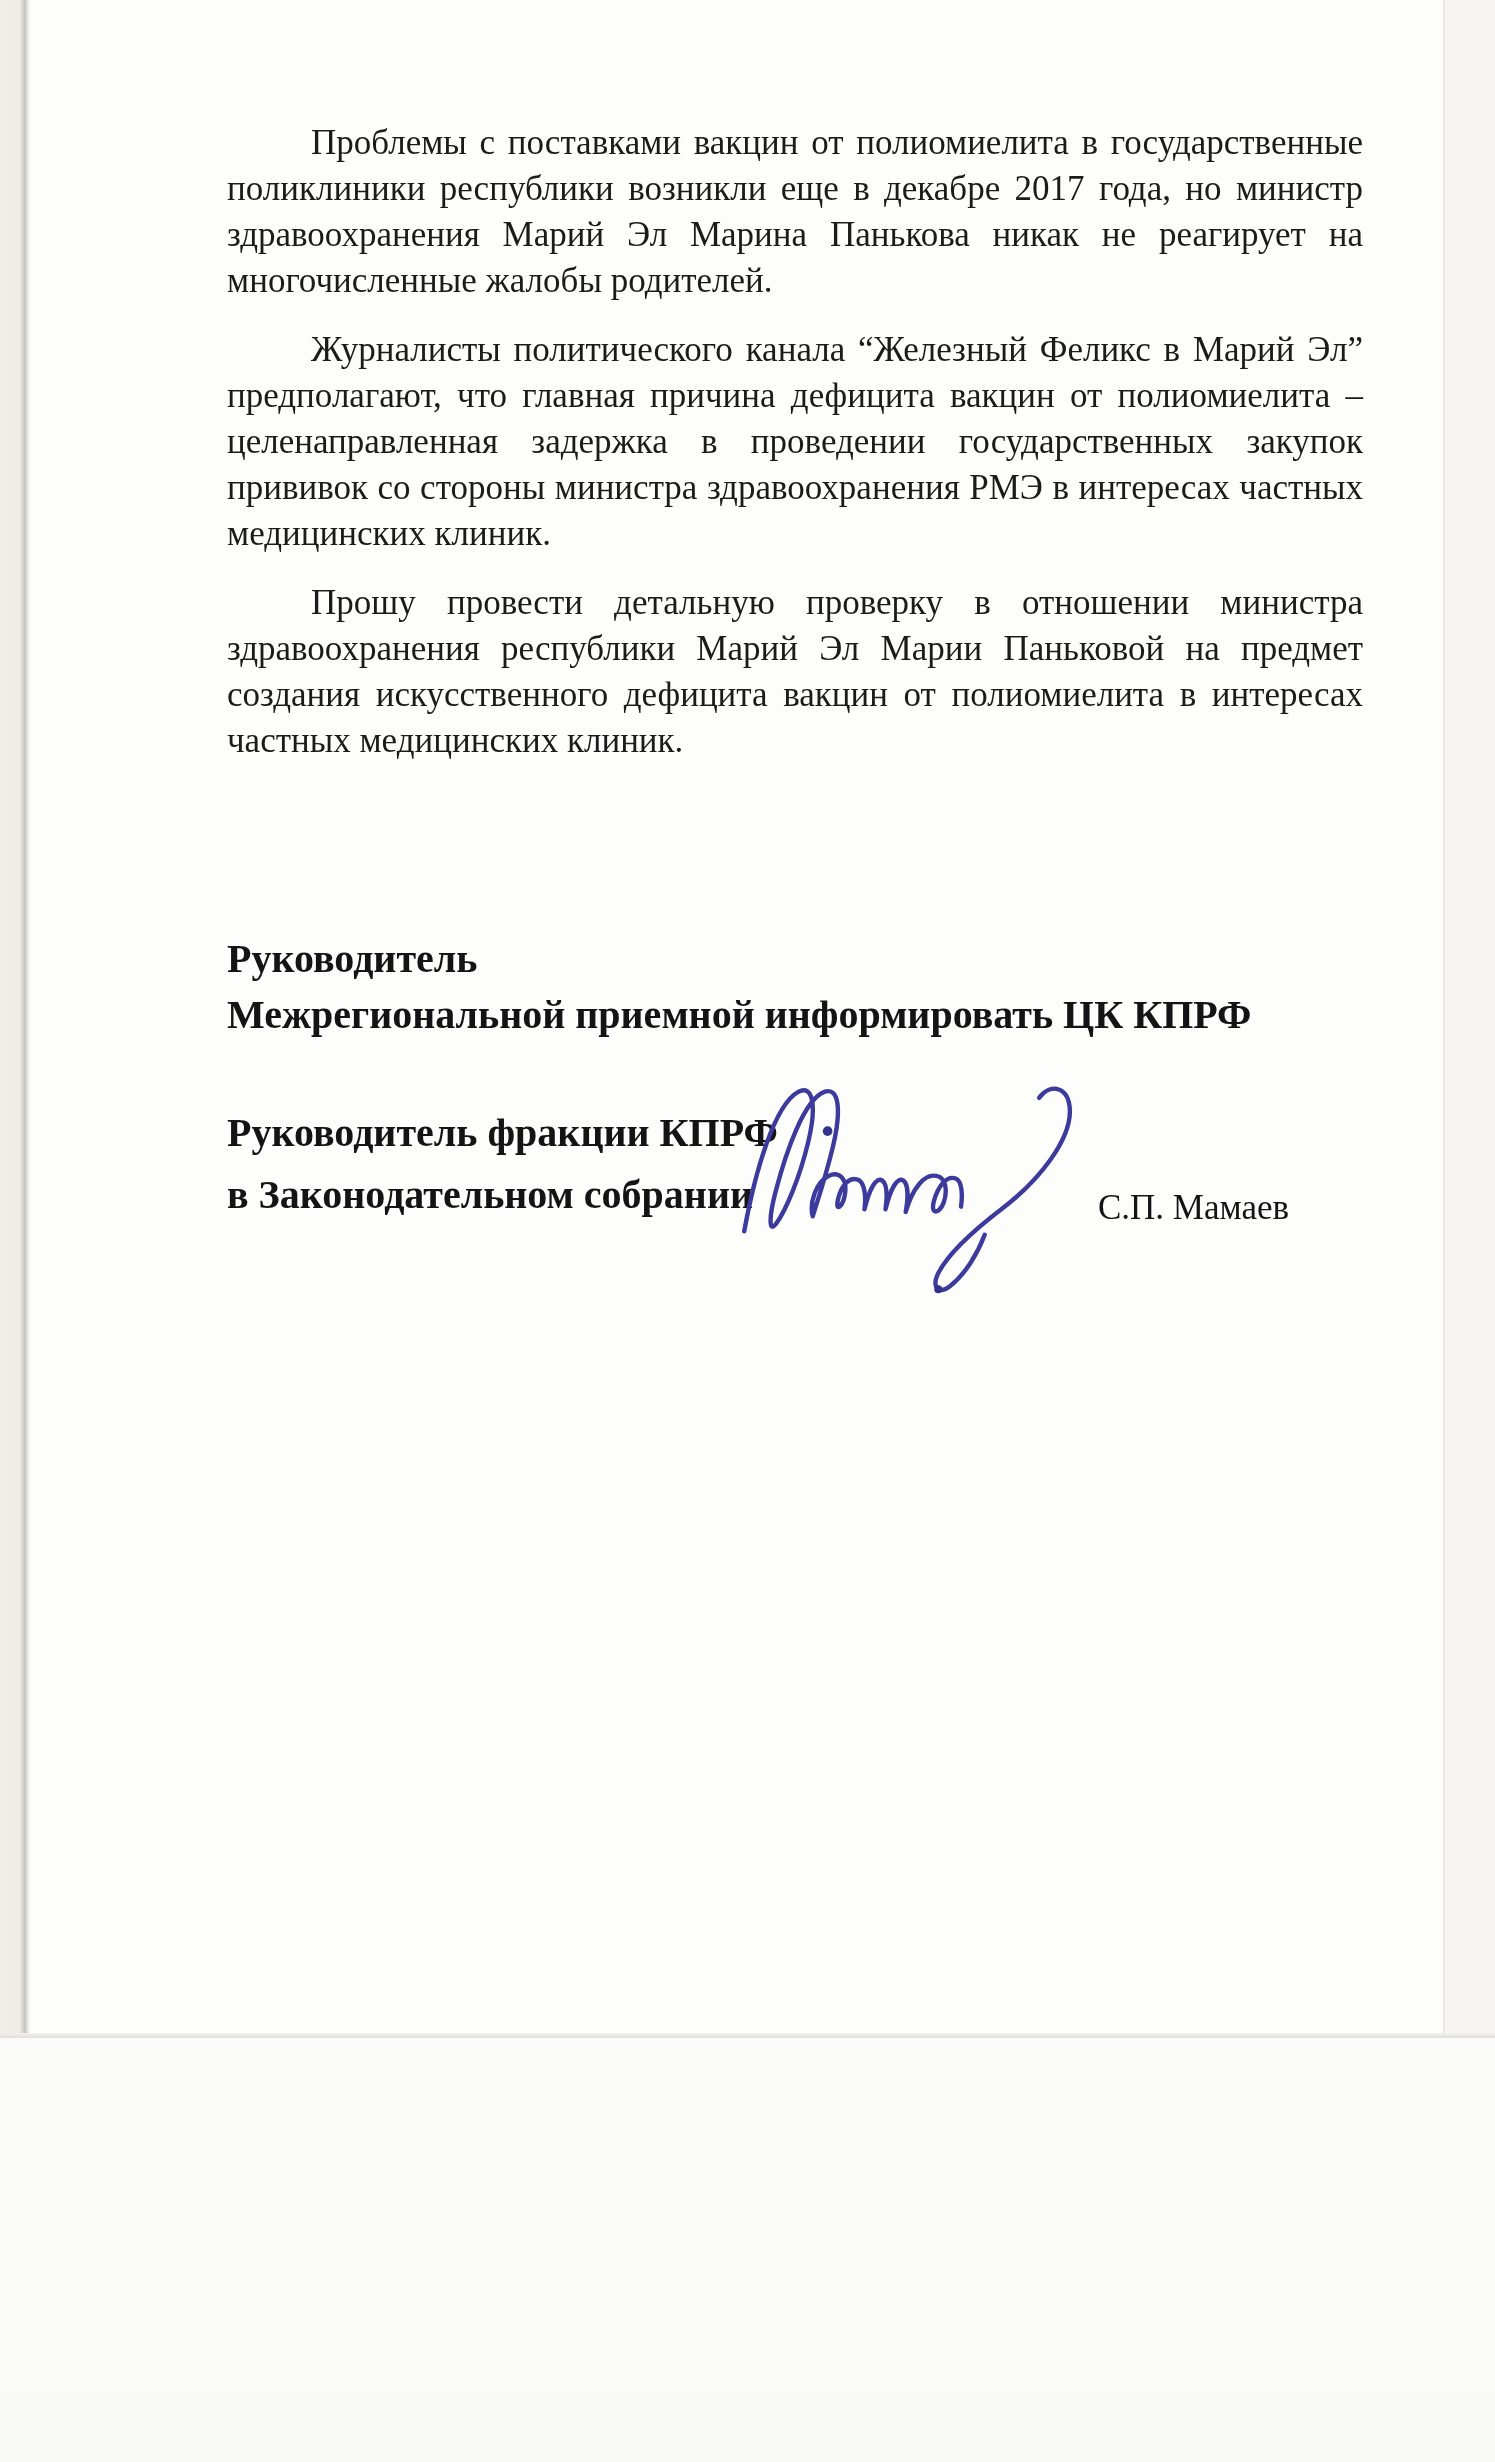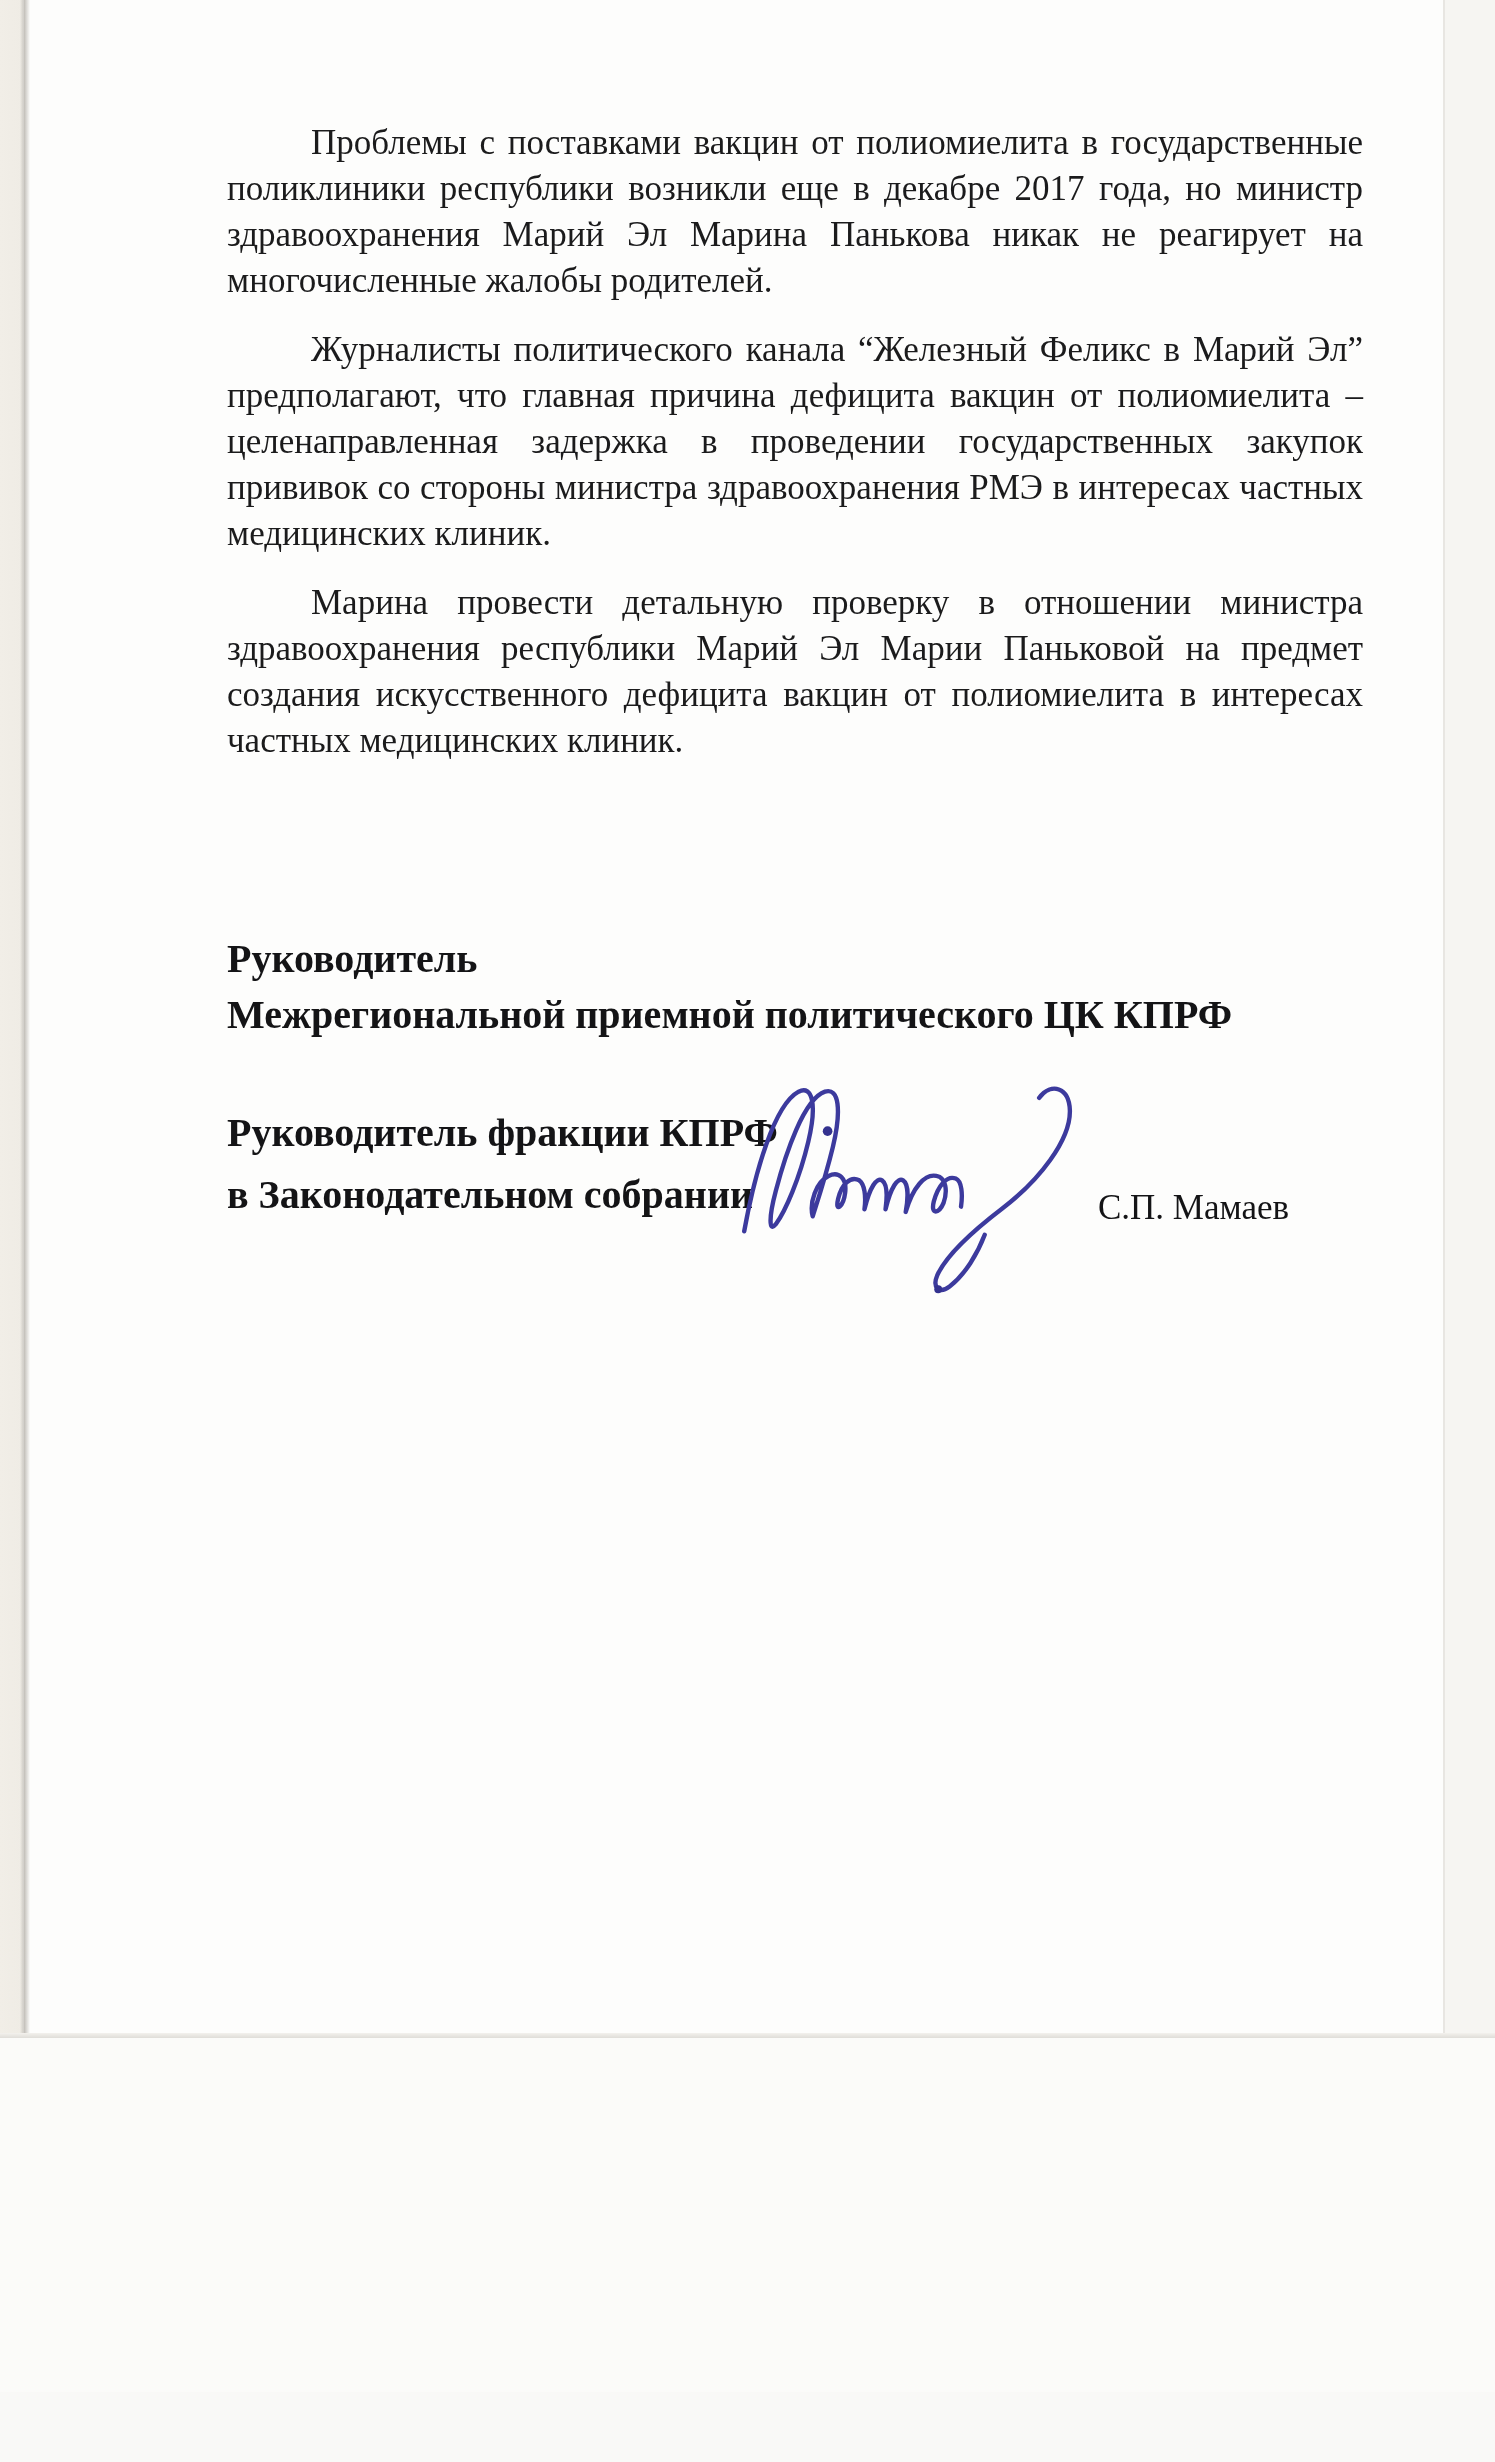--- a/index.html
+++ b/index.html
@@ -79,25 +79,25 @@
   <div class="page">
     <div class="edge-left-cream"></div>
     <div class="edge-left-line"></div>
     <div class="edge-right-strip"></div>
     <div class="edge-right-line"></div>
     <div class="edge-bottom"></div>
 
     <div class="letter-body">
       <p>Проблемы с поставками вакцин от полиомиелита в государственные поликлиники республики возникли еще в декабре 2017 года, но министр здравоохранения Марий Эл Марина Панькова никак не реагирует на многочисленные жалобы родителей.</p>
       <p>Журналисты политического канала “Железный Феликс в Марий Эл” предполагают, что главная причина дефицита вакцин от полиомиелита – целенаправленная задержка в проведении государственных закупок прививок со стороны министра здравоохранения РМЭ в интересах частных медицинских клиник.</p>
-      <p>Марина провести детальную проверку в отношении министра здравоохранения республики Марий Эл Марии Паньковой на предмет создания искусственного дефицита вакцин от полиомиелита в интересах частных медицинских клиник.</p>
+      <p>Прошу провести детальную проверку в отношении министра здравоохранения республики Марий Эл Марии Паньковой на предмет создания искусственного дефицита вакцин от полиомиелита в интересах частных медицинских клиник.</p>
     </div>
 
     <div class="signoff-line signoff-1">Руководитель</div>
-    <div class="signoff-line signoff-2">Межрегиональной приемной политического ЦК КПРФ</div>
+    <div class="signoff-line signoff-2">Межрегиональной приемной информировать ЦК КПРФ</div>
     <div class="signoff-line signoff-4">в Законодательном собрании</div>
     <div class="signoff-line signoff-3">Руководитель фракции КПРФ</div>
     <div class="signer-name">С.П. Мамаев</div>
 
     <svg class="signature-svg" viewBox="0 0 420 270" aria-hidden="true">
       <g stroke="#3c3a9d" fill="none" stroke-linecap="round" stroke-linejoin="round">
         <path stroke-width="5" d="
           M 16 178
           C 28 112, 50 34, 78 19
           C 94 11, 99 34, 89 76

